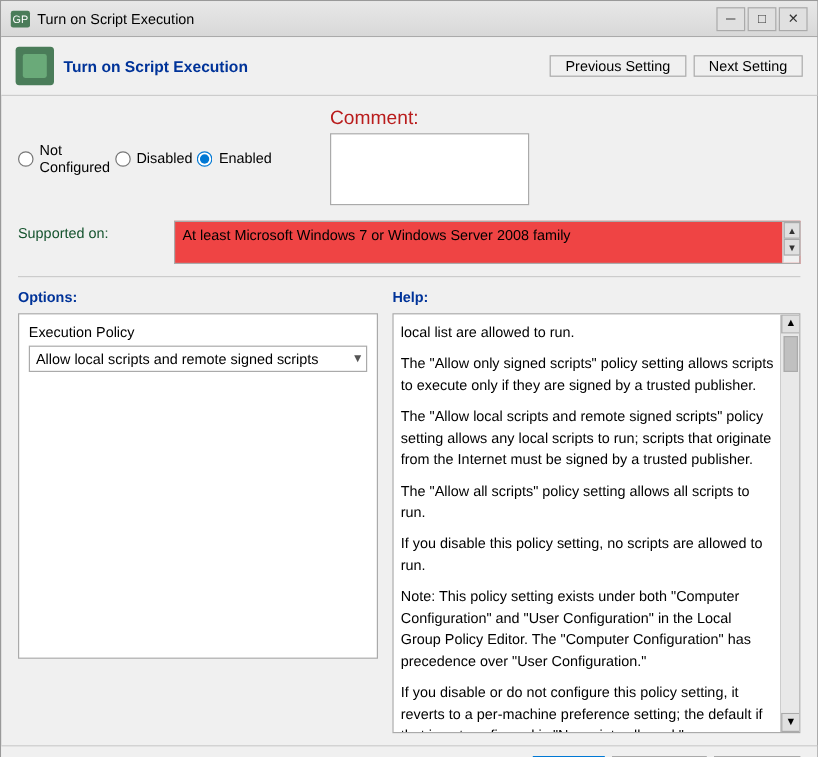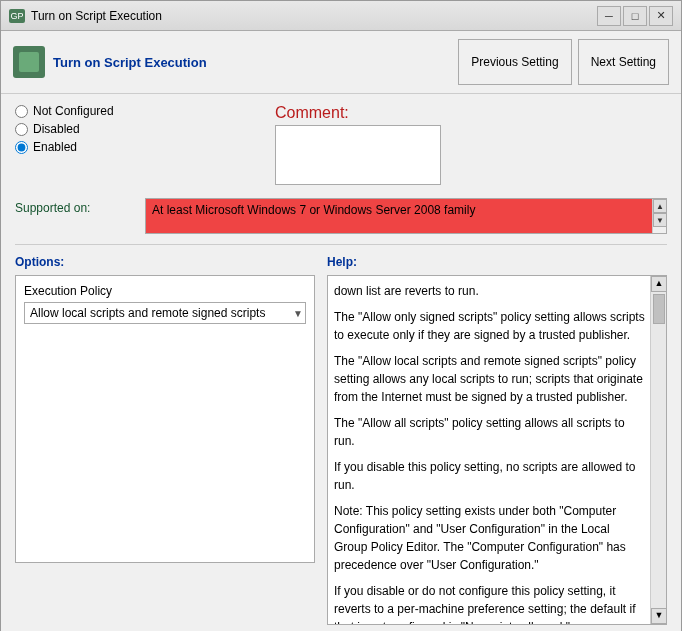--- a/index.html
+++ b/index.html
@@ -95,35 +95,35 @@
     .header-title {
       font-size: 13px;
       font-weight: 600;
       color: #003399;
     }
     .header-buttons {
       display: flex;
       gap: 6px;
     }
     .nav-btn {
-      padding: 15px 12px;
+      padding: 1px 12px;
       border: 1px solid #aaa;
       background: #f0f0f0;
       cursor: pointer;
       font-size: 12px;
       color: #000;
     }
 
     .content {
       padding: 10px 14px;
     }
 
     .radio-group {
       display: flex;
-      flex-direction: column;
+      flex-direction: row;
       gap: 4px;
       float: left;
       width: 130px;
     }
     .radio-item {
       display: flex;
       align-items: center;
       gap: 5px;
       cursor: pointer;
     }
@@ -422,21 +422,21 @@
               <option>Allow only signed scripts</option>
             </select>
             <span class="select-arrow">▼</span>
           </div>
         </div>
       </div>
 
       <div class="help-col">
         <div class="col-label">Help:</div>
         <div class="help-box">
-          <p>down list are reverts to run.</p>
+          <p>local list are allowed to run.</p>
           <p>The "Allow only signed scripts" policy setting allows scripts to execute only if they are signed by a trusted publisher.</p>
           <p>The "Allow local scripts and remote signed scripts" policy setting allows any local scripts to run; scripts that originate from the Internet must be signed by a trusted publisher.</p>
           <p>The "Allow all scripts" policy setting allows all scripts to run.</p>
           <p>If you disable this policy setting, no scripts are allowed to run.</p>
           <p>Note: This policy setting exists under both "Computer Configuration" and "User Configuration" in the Local Group Policy Editor. The "Computer Configuration" has precedence over "User Configuration."</p>
           <p>If you disable or do not configure this policy setting, it reverts to a per-machine preference setting; the default if that is not configured is "No scripts allowed."</p>
           <div class="help-scrollbar">
             <div class="help-scroll-arrow">▲</div>
             <div class="help-scroll-track">
               <div class="help-scroll-thumb"></div>

